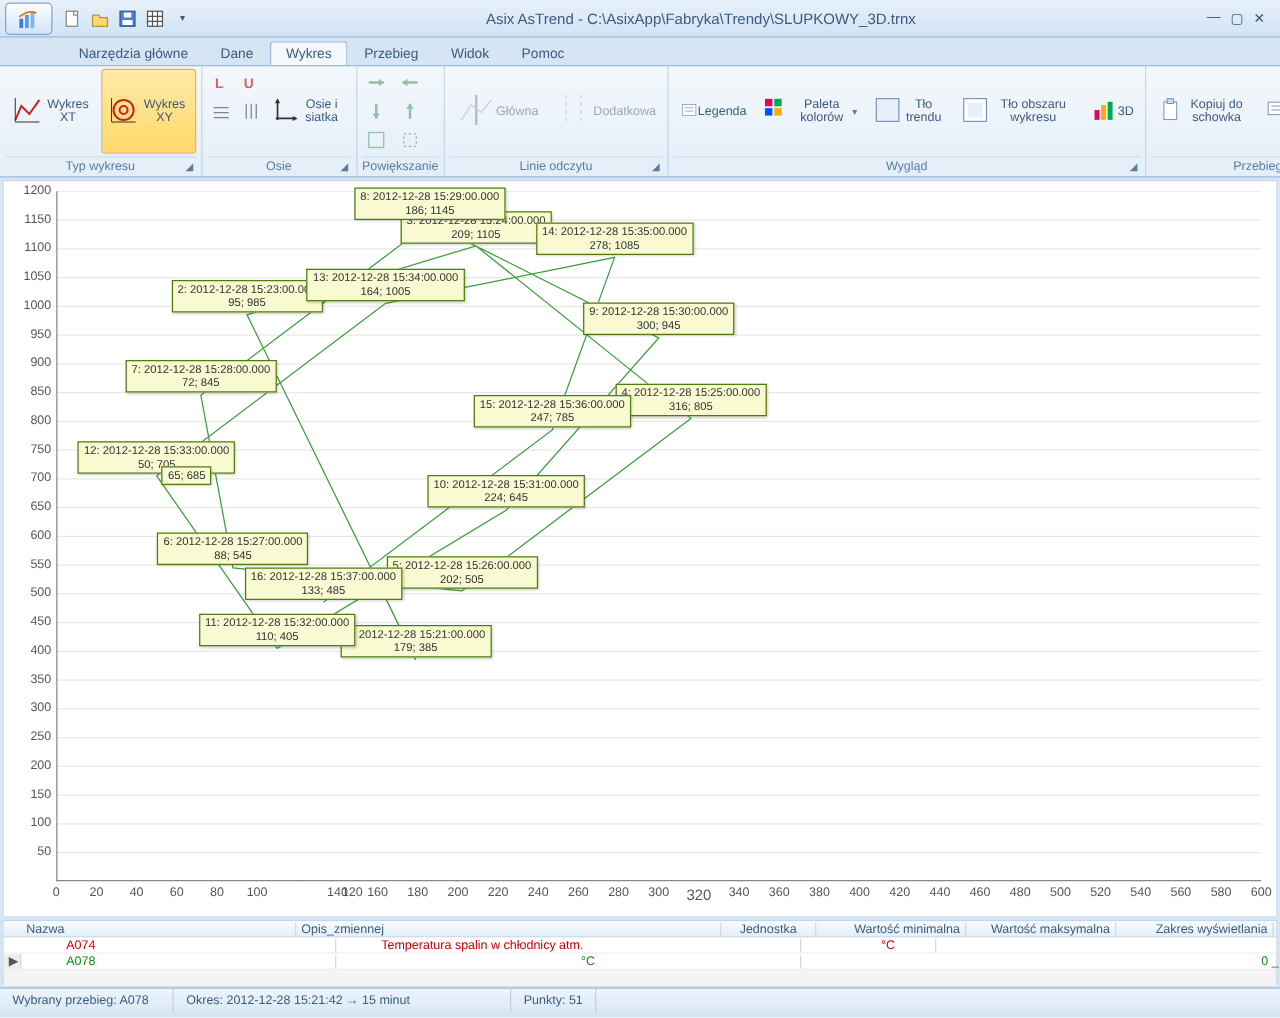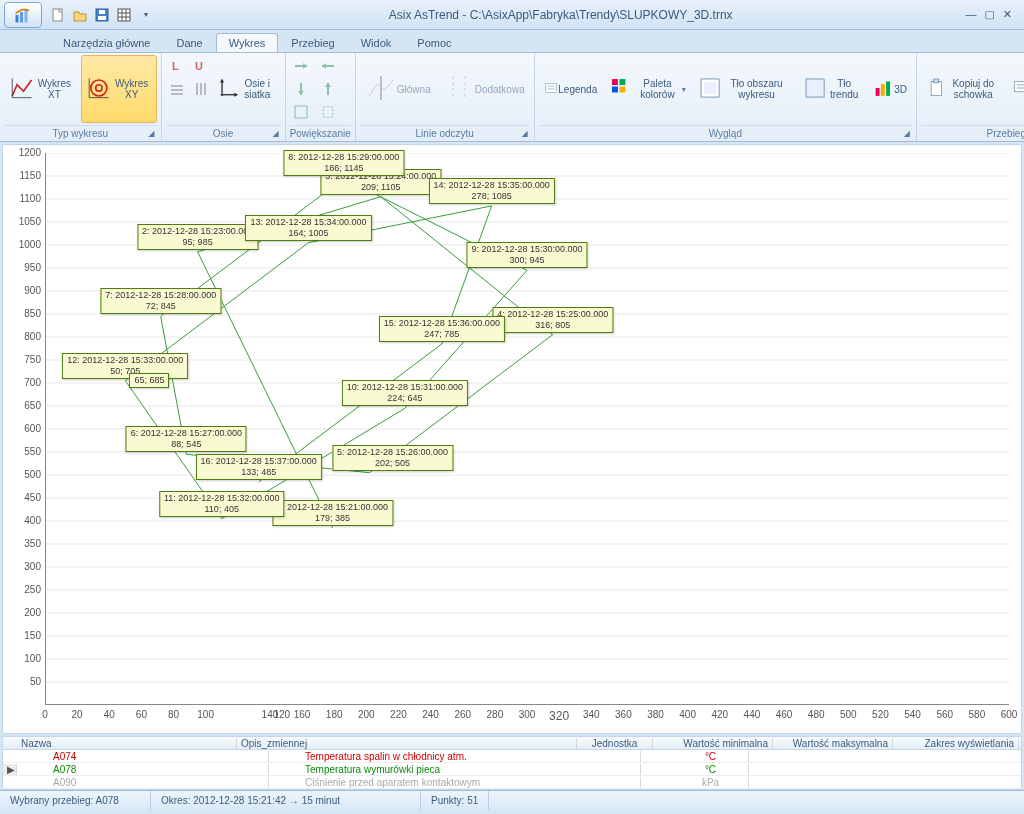--- a/index.html
+++ b/index.html
@@ -277,32 +277,32 @@
               <rect x="14" y="4" width="8" height="8" fill="#0a5"></rect>
               <rect x="4" y="14" width="8" height="8" fill="#05e"></rect>
               <rect x="14" y="14" width="8" height="8" fill="#fa0"></rect>
             </svg></div>
         <div class="lbl">Paleta
 kolorów</div>
         <span style="font-size:8px;color:#5a7ca3;">▾</span>
       </div>
       <div class="rbtn big">
         <div class="ico"><svg viewBox="0 0 32 32">
+              <rect x="4" y="4" width="24" height="24" fill="#e8f0ff" stroke="#5a7ca3"></rect>
+            </svg></div>
+        <div class="lbl">Tło
+trendu</div>
+      </div>
+      <div class="rbtn big">
+        <div class="ico"><svg viewBox="0 0 32 32">
               <rect x="4" y="4" width="24" height="24" fill="#fff" stroke="#5a7ca3"></rect>
               <rect x="8" y="8" width="16" height="16" fill="#e8f0ff"></rect>
             </svg></div>
         <div class="lbl">Tło obszaru
 wykresu</div>
-      </div>
-      <div class="rbtn big">
-        <div class="ico"><svg viewBox="0 0 32 32">
-              <rect x="4" y="4" width="24" height="24" fill="#e8f0ff" stroke="#5a7ca3"></rect>
-            </svg></div>
-        <div class="lbl">Tło
-trendu</div>
       </div>
       <div class="rbtn big">
         <div class="ico"><svg viewBox="0 0 32 32">
               <rect x="4" y="16" width="6" height="12" fill="#e05"></rect>
               <rect x="12" y="10" width="6" height="18" fill="#fa0"></rect>
               <rect x="20" y="6" width="6" height="22" fill="#0a5"></rect>
             </svg></div>
         <div class="lbl">3D</div>
       </div>
     </div>
@@ -451,21 +451,21 @@
       <div style="position:absolute;left:791.3333333333334px;top:556px;font-size:10px;color:#555;width:24px;text-align:center;">500</div>
       <div style="position:absolute;left:823.4666666666667px;top:556px;font-size:10px;color:#555;width:24px;text-align:center;">520</div>
       <div style="position:absolute;left:855.6px;top:556px;font-size:10px;color:#555;width:24px;text-align:center;">540</div>
       <div style="position:absolute;left:887.7333333333333px;top:556px;font-size:10px;color:#555;width:24px;text-align:center;">560</div>
       <div style="position:absolute;left:919.8666666666667px;top:556px;font-size:10px;color:#555;width:24px;text-align:center;">580</div>
       <div style="position:absolute;left:952px;top:556px;font-size:10px;color:#555;width:24px;text-align:center;">600</div>
       <div class="pt-label" style="left:287.59333333333336px;top:372.9px;">1: 2012-12-28 15:21:00.000<br>179; 385</div>
       <div class="pt-label" style="left:152.63333333333333px;top:96.90000000000003px;">2: 2012-12-28 15:23:00.000<br>95; 985</div>
       <div class="pt-label" style="left:335.79333333333335px;top:41.700000000000045px;">3: 2012-12-28 15:24:00.000<br>209; 1105</div>
       <div class="pt-label" style="left:507.7066666666666px;top:179.70000000000005px;">4: 2012-12-28 15:25:00.000<br>316; 805</div>
-      <div class="pt-label" style="left:324.5466666666667px;top:317.7px;margin-left:23px;">5: 2012-12-28 15:26:00.000<br>202; 505</div>
+      <div class="pt-label" style="left:324.5466666666667px;top:317.7px;">5: 2012-12-28 15:26:00.000<br>202; 505</div>
       <div class="pt-label" style="left:141.38666666666666px;top:299.3px;">6: 2012-12-28 15:27:00.000<br>88; 545</div>
       <div class="pt-label" style="left:115.67999999999999px;top:161.29999999999995px;">7: 2012-12-28 15:28:00.000<br>72; 845</div>
       <div class="pt-label" style="left:298.84px;top:23.299999999999955px;">8: 2012-12-28 15:29:00.000<br>186; 1145</div>
       <div class="pt-label" style="left:482px;top:115.30000000000001px;">9: 2012-12-28 15:30:00.000<br>300; 945</div>
       <div class="pt-label" style="left:359.8933333333334px;top:253.3px;">10: 2012-12-28 15:31:00.000<br>224; 645</div>
       <div class="pt-label" style="left:176.73333333333332px;top:363.7px;">11: 2012-12-28 15:32:00.000<br>110; 405</div>
       <div class="pt-label" style="left:80.33333333333333px;top:225.7px;">12: 2012-12-28 15:33:00.000<br>50; 705</div>
       <div class="pt-label" style="left:104.43333333333334px;top:234.90000000000003px;">65; 685</div>
       <div class="pt-label" style="left:263.49333333333334px;top:87.69999999999999px;">13: 2012-12-28 15:34:00.000<br>164; 1005</div>
       <div class="pt-label" style="left:446.6533333333333px;top:50.89999999999998px;">14: 2012-12-28 15:35:00.000<br>278; 1085</div>
@@ -491,35 +491,25 @@
         <div>A074</div>
         <div>Temperatura spalin w chłodnicy atm.</div>
         <div class="cell-center">°C</div>
         <div class="cell-right nd"><nd.></nd.></div>
         <div class="cell-right nd"><nd.></nd.></div>
         <div class="cell-right">0 _ 600</div>
       </div>
       <div class="dg-row green">
         <div class="rowhdr">▶</div>
         <div>A078</div>
-        <div>Temperatura wymurówki pieca</div>
         <div class="cell-center">°C</div>
         <div class="cell-right nd"><nd.></nd.></div>
         <div class="cell-right nd"><nd.></nd.></div>
         <div class="cell-right">0 _ 1200</div>
       </div>
-      <div class="dg-row gray">
-        <div class="rowhdr"></div>
-        <div>A090</div>
-        <div>Ciśnienie przed aparatem kontaktowym</div>
-        <div class="cell-center">kPa</div>
-        <div class="cell-right nd"><nd.></nd.></div>
-        <div class="cell-right nd"><nd.></nd.></div>
-        <div class="cell-right">0 _ 25</div>
-      </div>
     </div>
 </div>
 
 <div class="statusbar">
-  <div style="width:151px;">Wybrany przebieg: A078</div>
+  <div style="width:139px;">Wybrany przebieg: A078</div>
   <div style="width:270px;">Okres: 2012-12-28  15:21:42 → 15 minut</div>
   <div>Punkty: 51</div>
 </div>
 
 </body></html>

